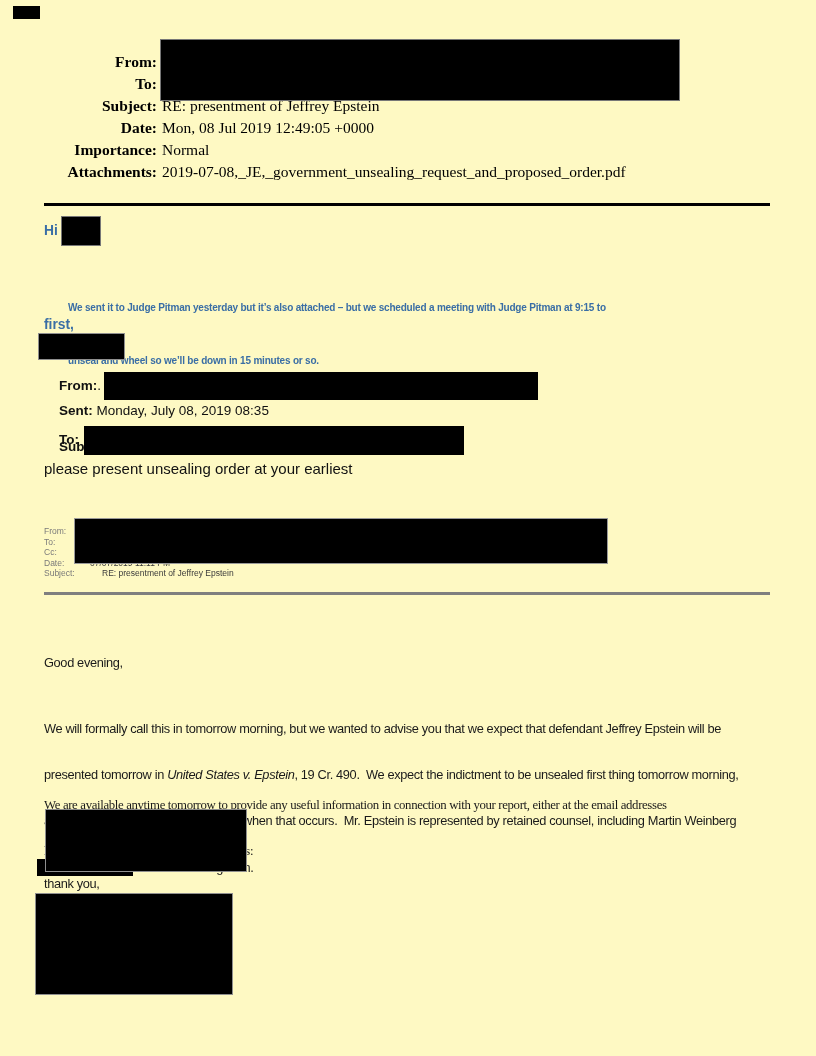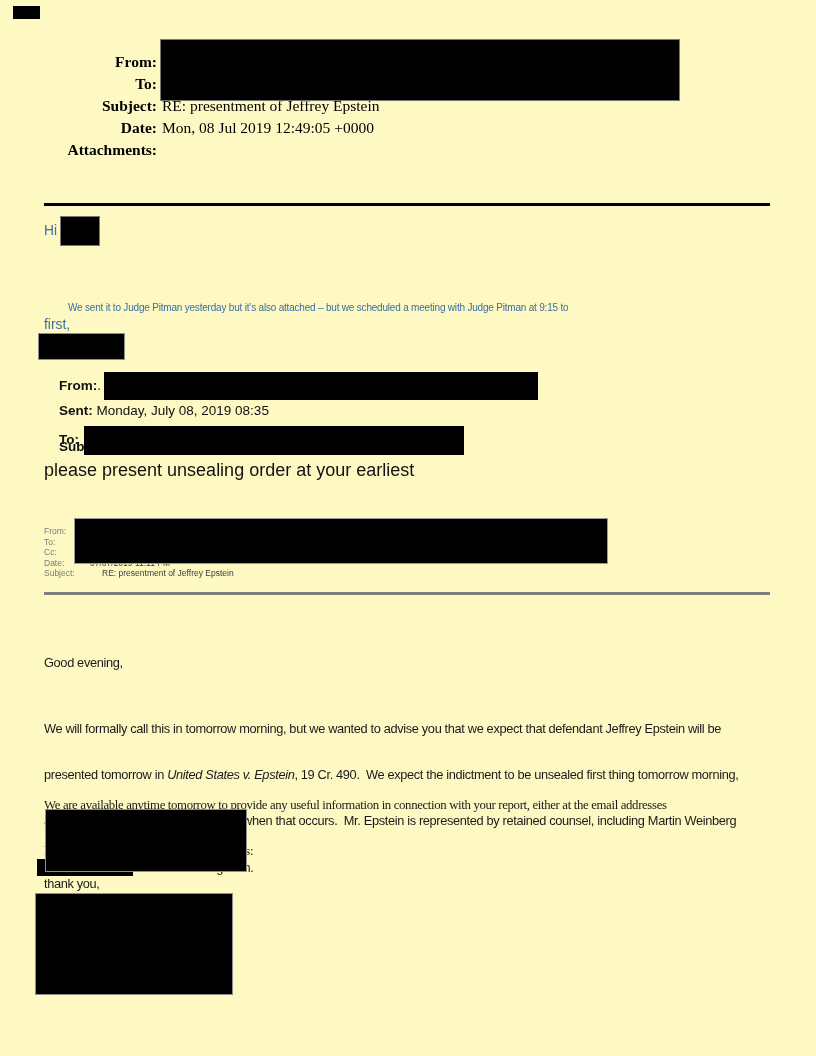--- a/index.html
+++ b/index.html
@@ -13,38 +13,38 @@
               font-family:"Liberation Serif",serif;font-size:15.5px;color:#000;}
   .th-row{display:flex;height:22px;line-height:22px;}
   .th-label{width:113px;text-align:right;font-weight:bold;flex:0 0 113px;}
   .th-value{margin-left:5px;white-space:pre;}
   .th-redaction{position:absolute;left:116px;top:-12px;width:518px;height:60px;background:#000;border:1px solid #777;}
 
   .rule1{position:absolute;left:44px;top:203px;width:726px;height:3px;background:#000;}
   .rule2{position:absolute;left:44px;top:592px;width:726px;height:3px;background:#7f7f7f;}
 
   
-  .blue{color:#3A6EA5;}
+  .blue{color:#3A6EA5;font-weight:bold;}
   .hi-line{position:absolute;left:44px;top:216px;height:30px;line-height:30px;font-size:13.8px;}
   .hi-box{display:inline-block;width:38px;height:28px;background:#000;border:1px solid #777;
           vertical-align:middle;margin-left:3px;}
   .blue-para{position:absolute;left:44px;top:264px;font-size:10px;line-height:17.5px;
              letter-spacing:-0.2px;white-space:pre;margin-left:24px;}
   .thanks{position:absolute;left:44px;top:317px;font-size:13.8px;}
 
   
   .rh-line{position:absolute;left:44px;font-size:13.5px;color:#111;white-space:pre;}
   .rh-bold{font-weight:bold;}
   .from-line{top:344px;height:28px;line-height:28px;z-index:2;}
   .from-box{display:inline-block;width:434px;height:28px;background:#000;vertical-align:middle;margin-left:3px;}
   .sent-line{top:388px;line-height:15px;z-index:1;}
   .to-line{top:396px;height:29px;line-height:29px;z-index:3;}
   .to-box{display:inline-block;width:380px;height:29px;background:#000;vertical-align:middle;margin-left:5px;}
   .subject-line{top:424px;line-height:15px;}
-  .request-line{position:absolute;left:44px;top:460px;font-size:18px;color:#111;}
+  .request-line{position:absolute;left:44px;top:460px;font-size:15px;color:#111;}
 
   
   .quoted-hdr{position:absolute;left:44px;top:526px;width:640px;font-size:8.5px;
               line-height:10.5px;color:#7a7a7a;}
   .qh-row{position:relative;height:10.5px;}
   .qh-value{position:absolute;top:0;color:#3a3a3a;white-space:pre;}
   .qh-date-value{left:46px;}
   .qh-subject-value{left:58px;}
   .qh-box{position:absolute;left:30px;top:-8px;width:532px;height:44px;background:#000;
           border:1px solid #999;z-index:2;}
@@ -79,31 +79,37 @@
     </div>
     <div class="th-row">
       <div class="th-label">Subject:</div>
       <div class="th-value">RE: presentment of Jeffrey Epstein</div>
     </div>
     <div class="th-row">
       <div class="th-label">Date:</div>
       <div class="th-value">Mon, 08 Jul 2019 12:49:05 +0000</div>
     </div>
     <div class="th-row">
+      <div class="th-label">Importance:</div>
+      <div class="th-value">Normal</div>
+    </div>
+    <div class="th-row">
       <div class="th-label">Attachments:</div>
+      <div class="th-value">2019-07-08,_JE,_government_unsealing_request_and_proposed_order.pdf</div>
     </div>
   </div>
 
   <div class="rule1"></div>
 
   <div class="hi-line blue">
     <span>Hi</span><span class="hi-box"></span>
   </div>
   <div class="blue-para blue">
     <div>We sent it to Judge Pitman yesterday but it’s also attached – but we scheduled a meeting with Judge Pitman at 9:15 to</div>
+    <div>unseal and wheel so we’ll be down in 15 minutes or so.</div>
   </div>
   <div class="thanks blue">first,</div>
   <div class="redaction bordered" style="left:38px;top:333px;width:85px;height:25px;"></div>
 
   <div class="rh-line from-line">
     <span class="rh-bold">From:</span><span>.</span><span class="from-box"></span>
   </div>
   <div class="rh-line sent-line">
     <span class="rh-bold">Sent:</span><span> Monday, July 08, 2019 08:35</span>
   </div>

